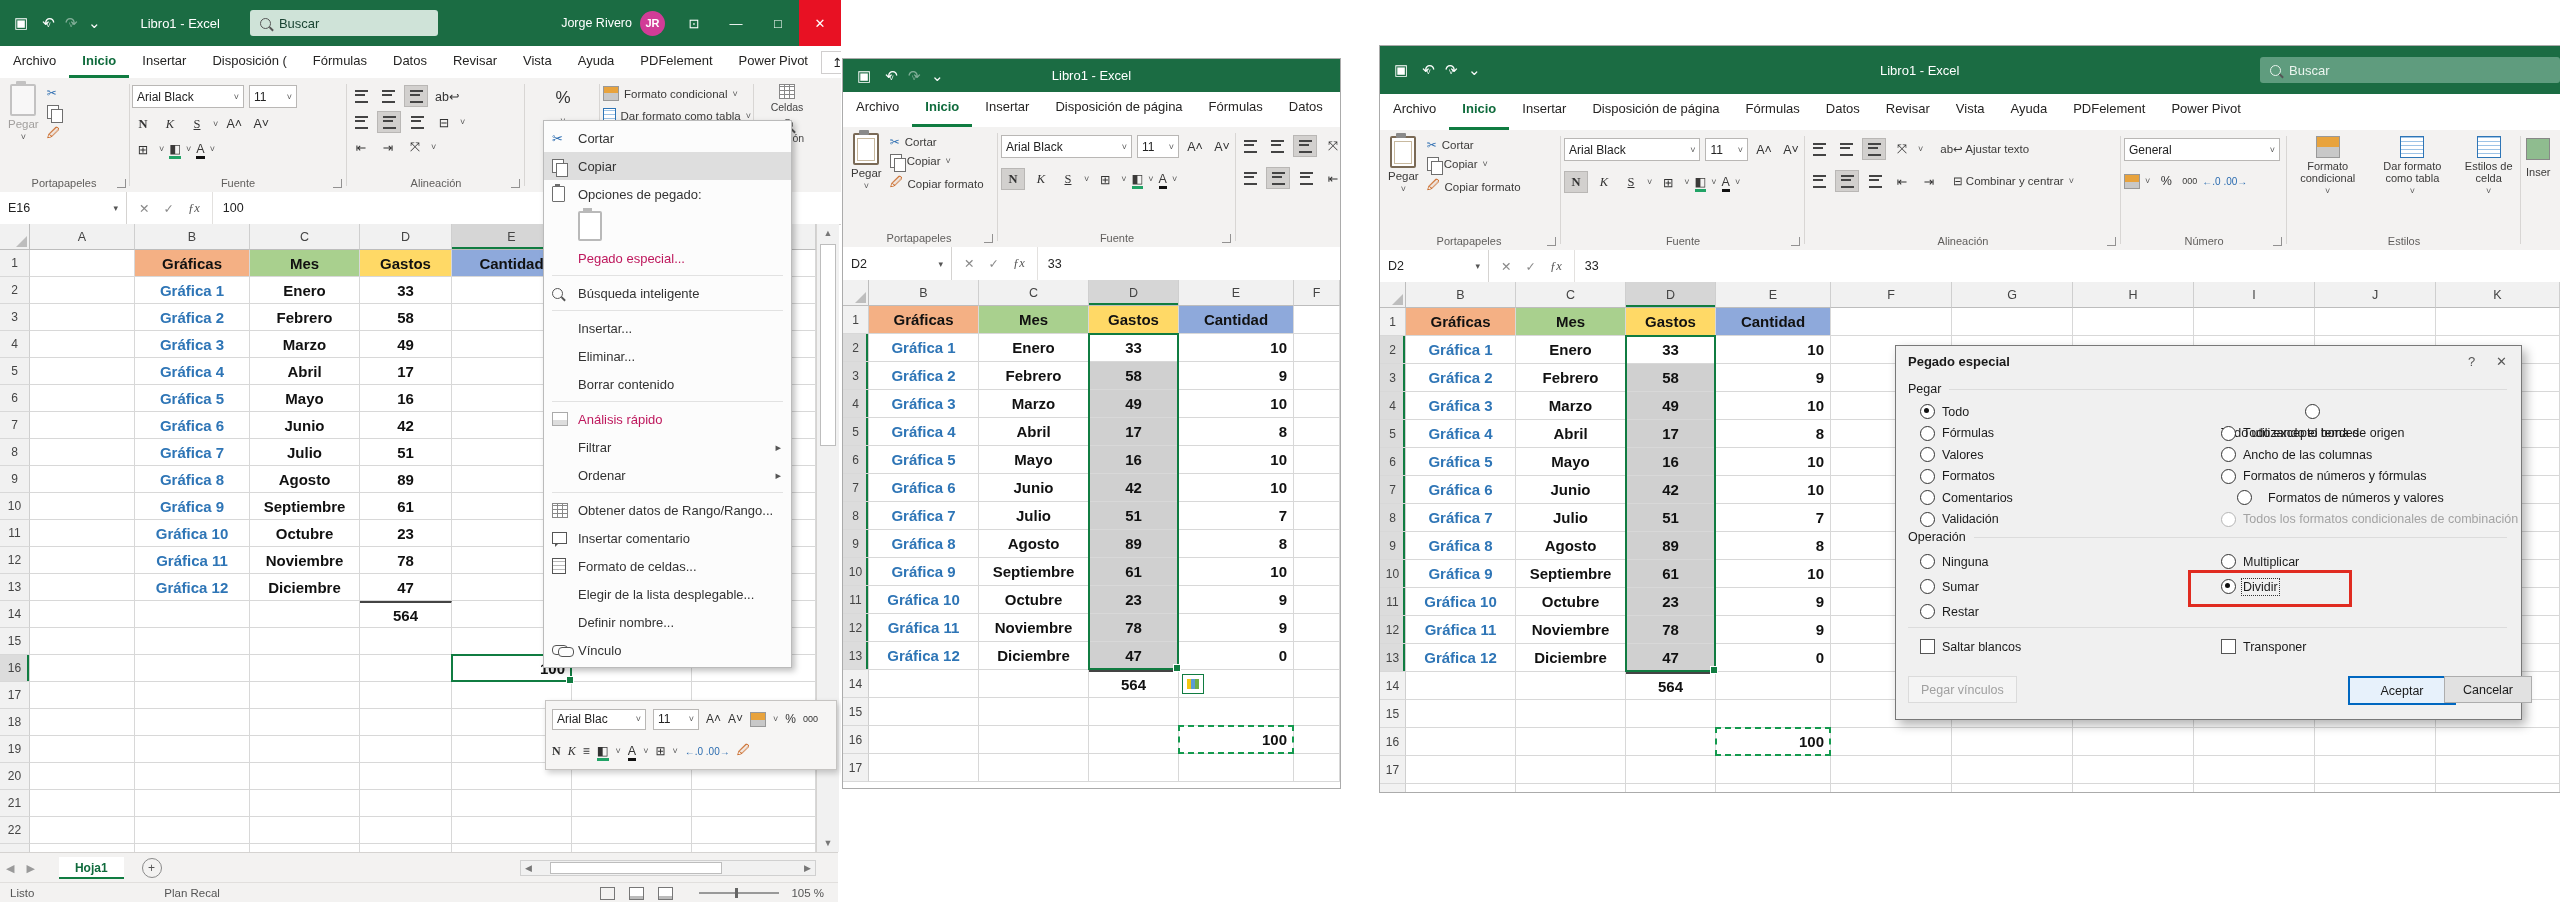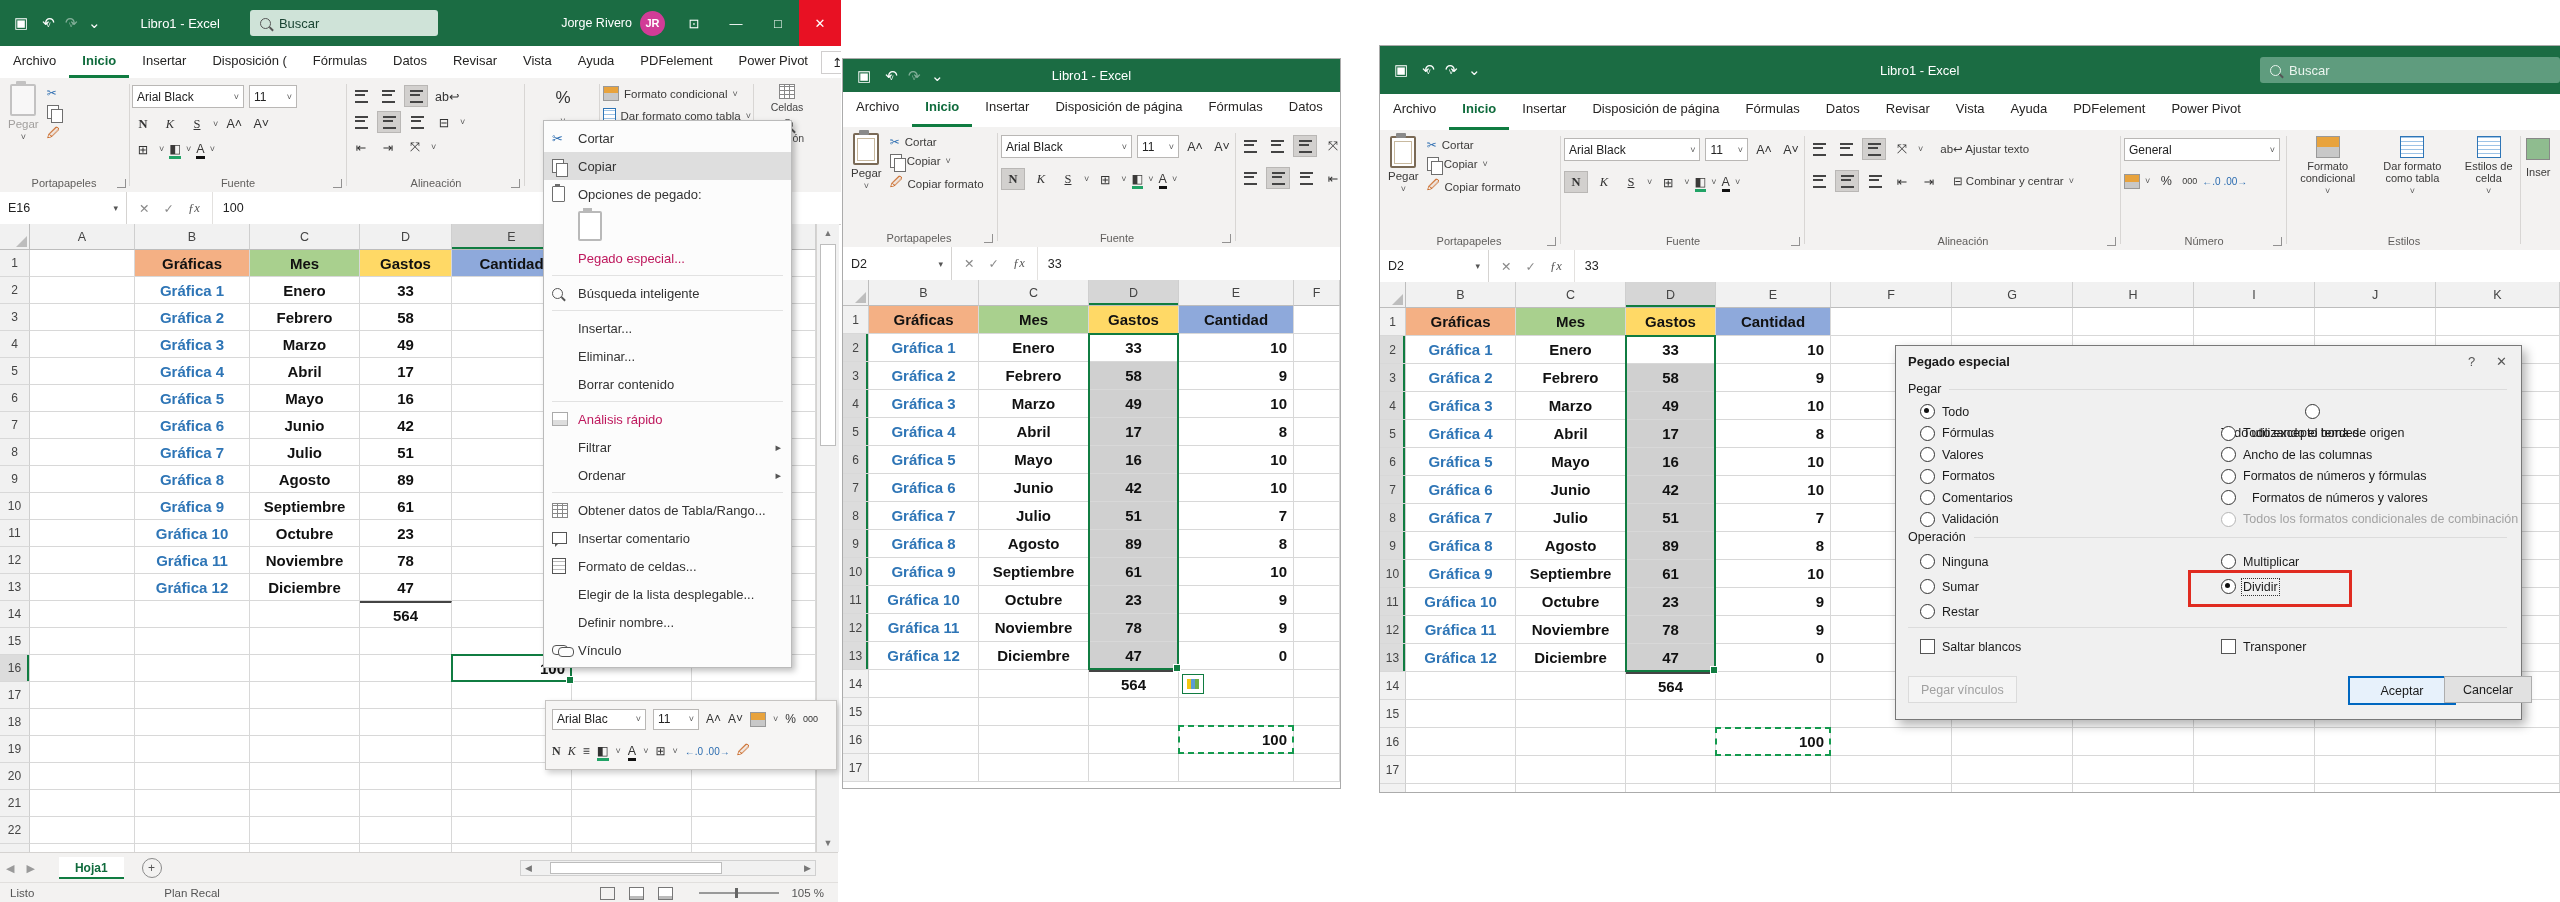--- a/index.html
+++ b/index.html
@@ -698,21 +698,21 @@
         <div class="mitem">
           <span class="mic"></span>
           <span>Ordenar</span>
           <span class="marrow">▸</span>
         </div>
         <div class="msep"></div>
         <div class="mitem">
           <span class="mic">
             <span class="grid-ic"></span>
           </span>
-          <span>Obtener datos de Tabla/Rango...</span>
+          <span>Obtener datos de Rango/Rango...</span>
         </div>
         <div class="mitem">
           <span class="mic">
             <span class="ic-comment"></span>
           </span>
           <span>Insertar comentario</span>
         </div>
         <div class="mitem">
           <span class="mic">
             <span class="ic-fmt"></span>
@@ -1514,21 +1514,21 @@
             <span class="lbl">Todo excepto bordes</span>
           </div>
           <div class="dradio" style="left: 325px; top: 101px;">
             <span class="rdot"></span>
             <span class="lbl">Ancho de las columnas</span>
           </div>
           <div class="dradio" style="left: 325px; top: 122.5px;">
             <span class="rdot"></span>
             <span class="lbl">Formatos de números y fórmulas</span>
           </div>
-          <div class="dradio" style="left: 325px; top: 144px; gap: 16px;">
+          <div class="dradio" style="left: 341px; top: 144px; gap: 16px;">
             <span class="rdot"></span>
             <span class="lbl">Formatos de números y valores</span>
           </div>
           <div class="dradio dis" style="left: 325px; top: 165.5px;">
             <span class="rdot"></span>
             <span class="lbl">Todos los formatos condicionales de combinación</span>
           </div>
         </div>
       <div class="dsec" style="top:184px">
           <span>Operación</span>

